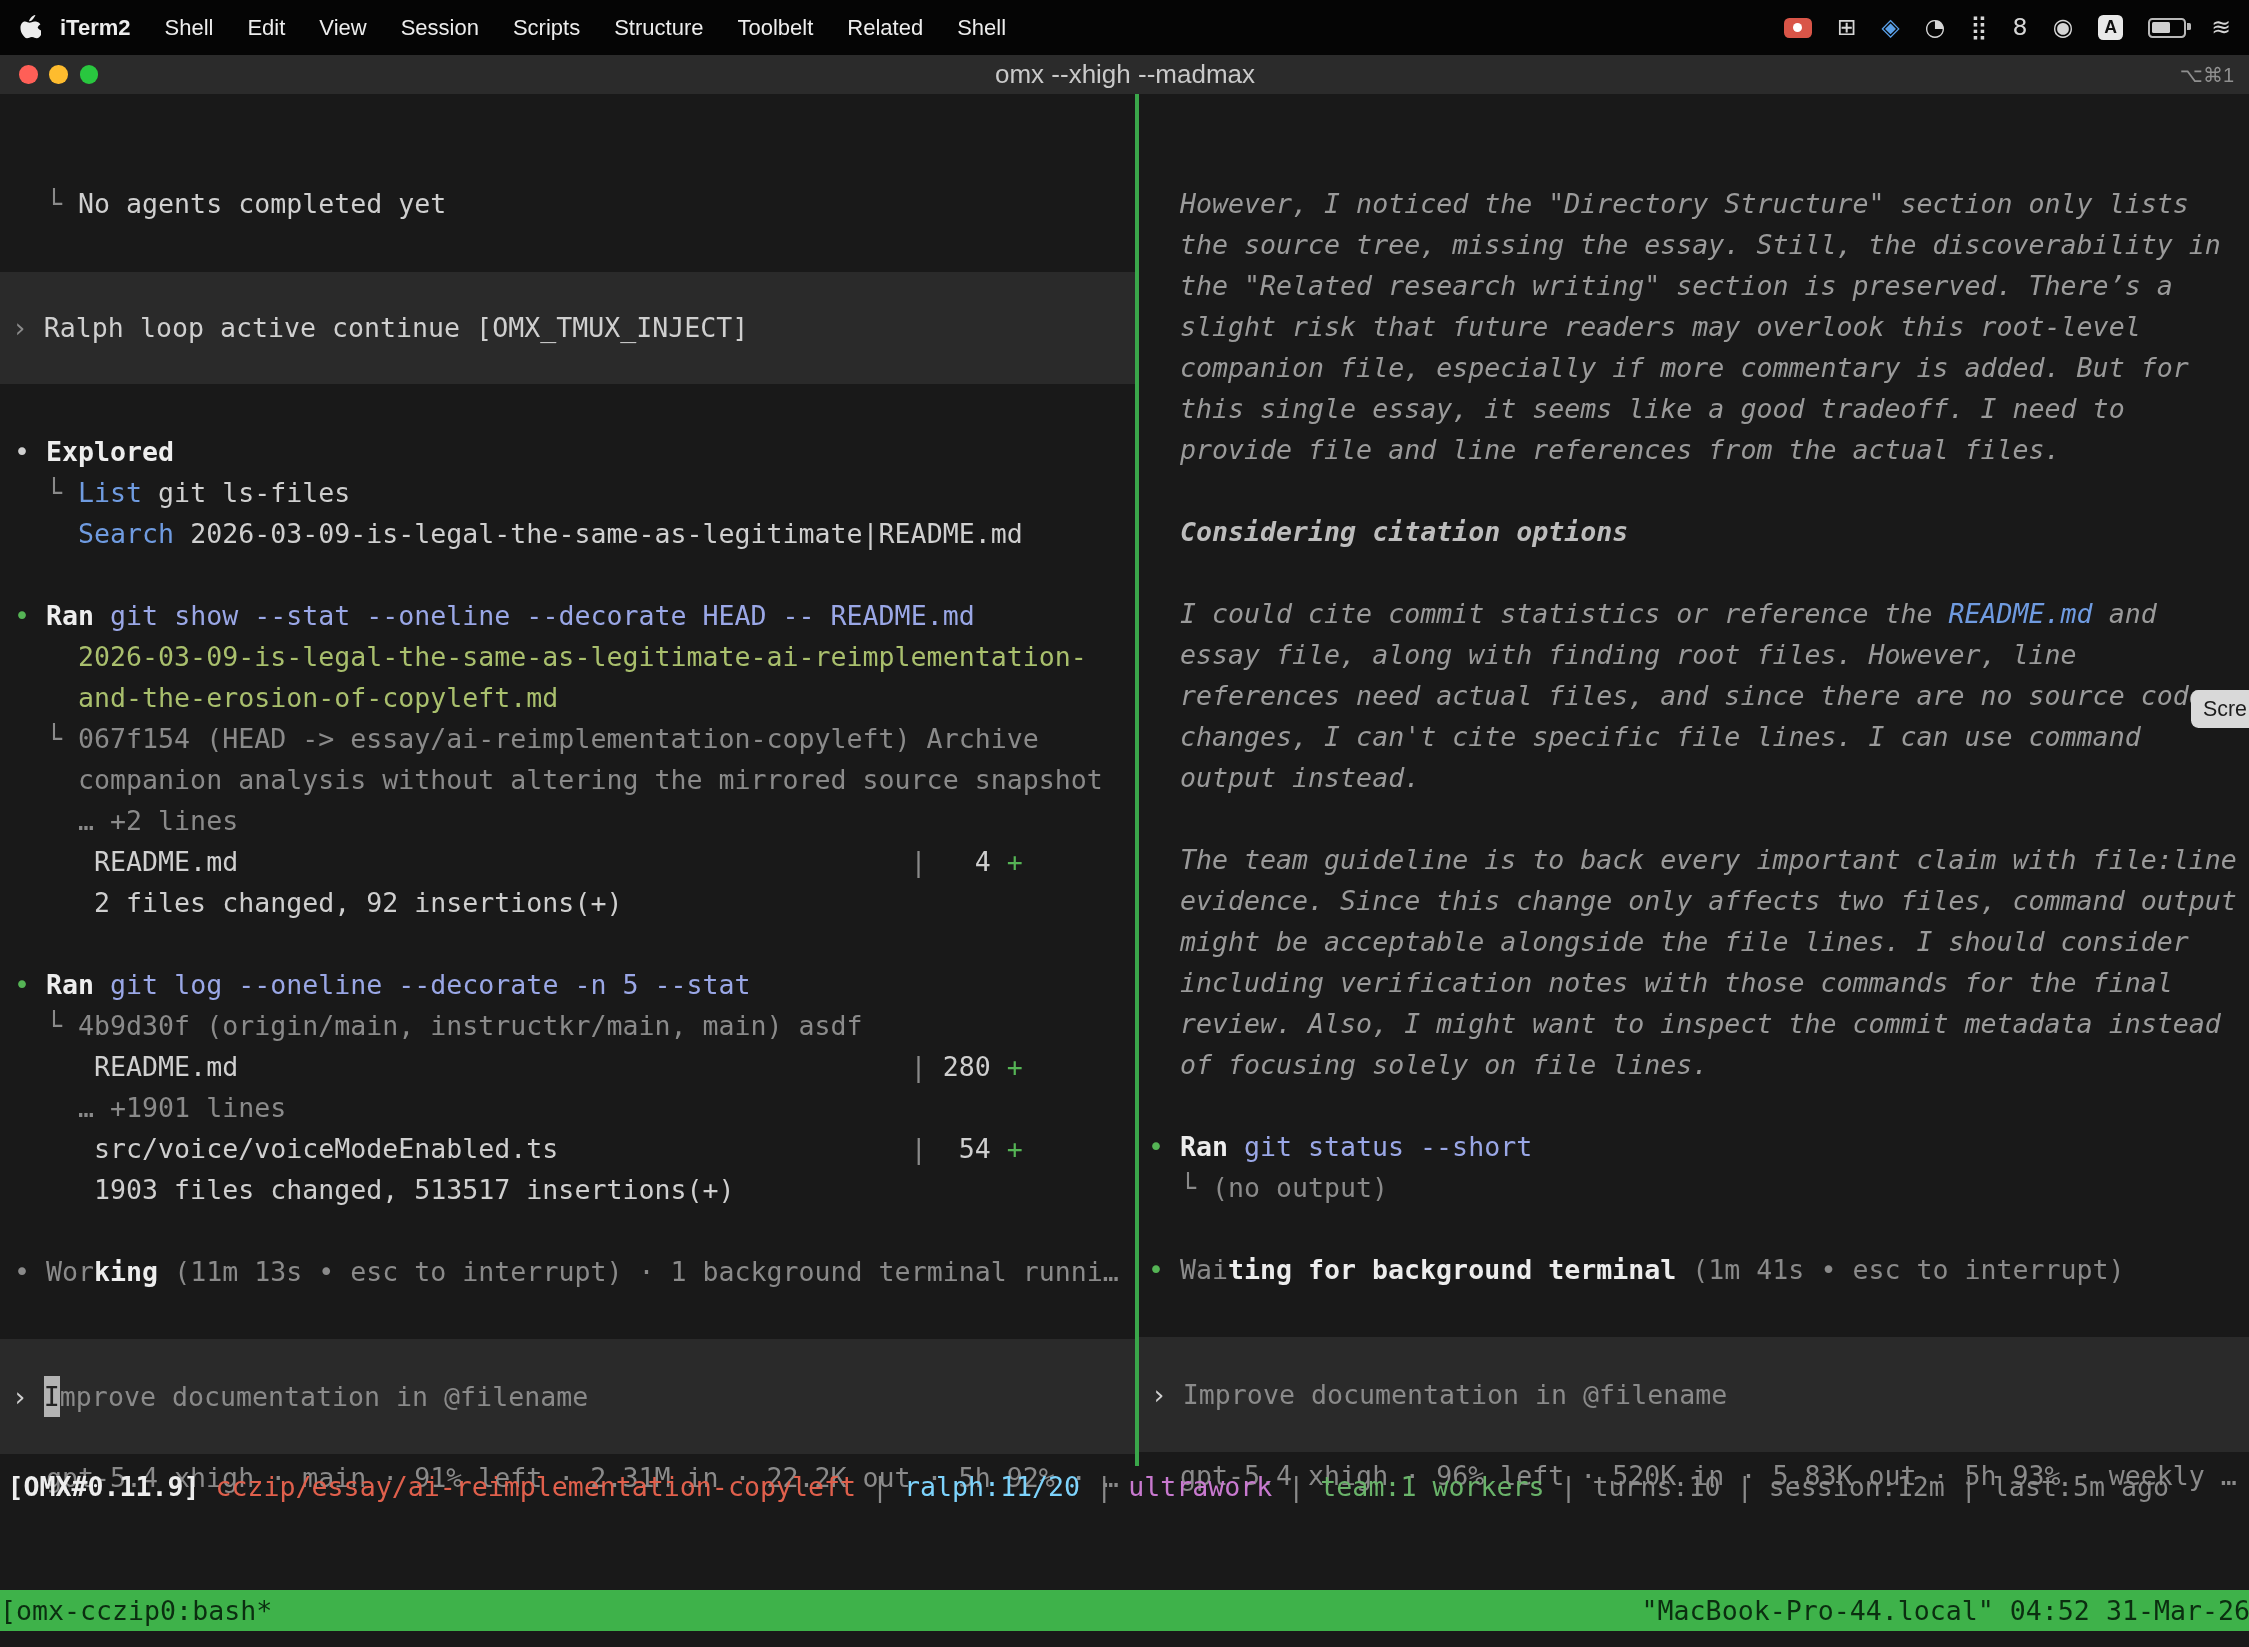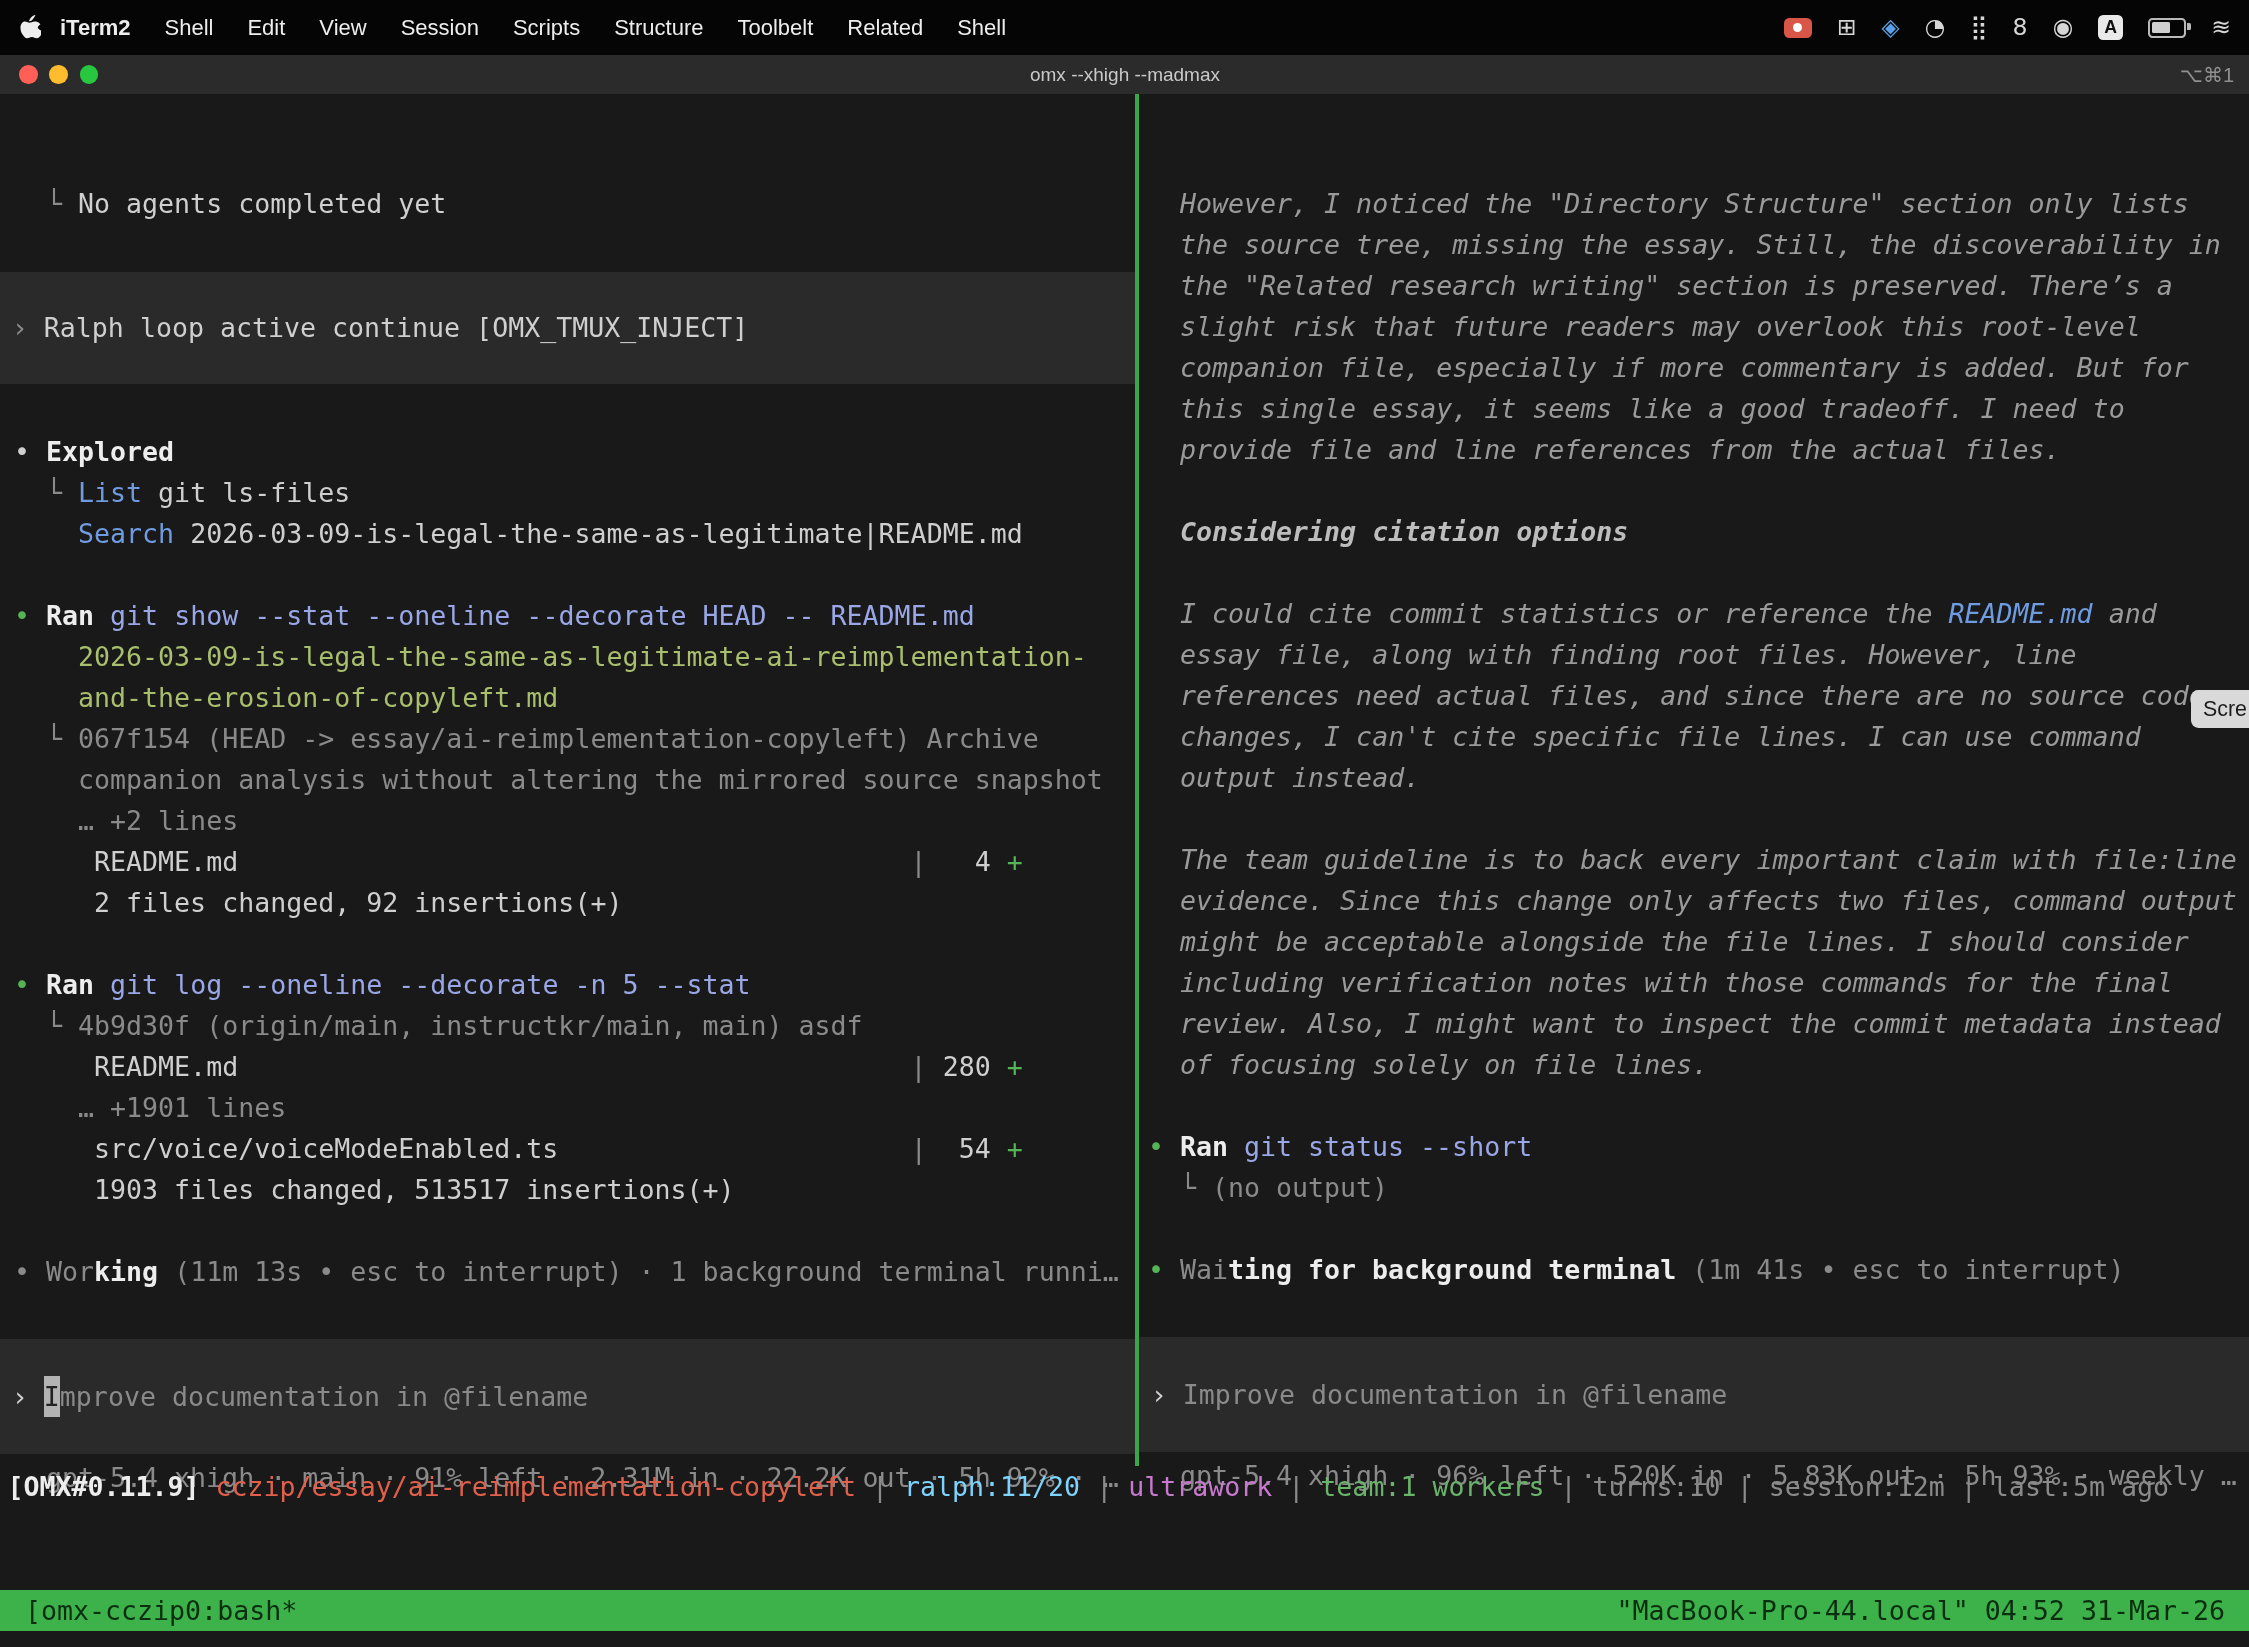--- a/index.html
+++ b/index.html
@@ -25,21 +25,21 @@
   .batt-fill{position:absolute;left:2.2px;top:2.2px;bottom:2.2px;width:17.7px;background:#cfcfcf;border-radius:1.5px;}
   .batt-tip{position:absolute;right:-6.6px;top:3px;width:3.7px;height:7.4px;background:#b9b9b9;border-radius:0 1.5px 1.5px 0;}
 
   
   #title-bar{position:absolute;top:55px;left:0;right:0;height:40px;background:#2b2b2b;
              border-bottom:0.7px solid #0a0a0a;display:flex;align-items:center;box-sizing:border-box;}
   .tl{width:18.5px;height:18.5px;border-radius:50%;margin-left:11.8px;flex:0 0 auto;}
   .tl.red{background:#ff5f57;margin-left:19px;}
   .tl.yellow{background:#febc2e;}
   .tl.green{background:#29c73f;}
-  #window-title{position:absolute;left:0;right:0;text-align:center;color:#c9c9c9;font-size:19px;pointer-events:none;}
+  #window-title{position:absolute;left:0;right:0;text-align:center;color:#c9c9c9;font-size:26px;pointer-events:none;}
   #shortcut-hint{position:absolute;right:16px;color:#909090;font-size:20px;}
 
   
   #term{position:absolute;top:94px;left:0;right:0;bottom:0;
         font-family:"DejaVu Sans Mono","Liberation Mono",monospace;
         font-size:26.6px;line-height:41px;white-space:pre;}
   .pane{position:absolute;top:0;bottom:0;overflow:hidden;background:#191919;}
   #left-pane{left:0;width:1246px;}
   #right-pane{left:1139px;right:0;}
   #left-lines,#right-lines{padding-top:6.6px;}
@@ -51,21 +51,21 @@
   .tuibox{background:#2a2a2a;display:flex;align-items:center;padding-left:11.8px;box-sizing:border-box;}
   #divider{position:absolute;left:1135px;top:0;width:3.7px;height:1372px;background:#3aa64a;}
   #omx-line{position:absolute;top:1372px;left:7.4px;height:41px;}
 
   #tooltip{position:absolute;top:596px;right:0;height:38px;background:#d9d9d9;color:#1c1c1c;
            border-radius:7.4px 0 0 7.4px;display:flex;align-items:center;
            padding:0 3px 0 11.8px;font-family:"Liberation Sans",sans-serif;font-size:21.4px;white-space:nowrap;}
 
   #tmux-bar{position:absolute;top:1496px;left:0;right:0;height:41px;background:#3eb24a;color:#0b2e10;
             display:flex;align-items:center;justify-content:space-between;
-            padding:0 25px;box-sizing:border-box;}
+            padding:0 0;box-sizing:border-box;}
 
   
   .c-w{color:#cfcfcf;}
   .c-wb{color:#ededed;font-weight:bold;}
   .c-g{color:#8a8a8a;}
   .c-gi{color:#9a9a9a;font-style:italic;}
   .c-gbi{color:#bdbdbd;font-style:italic;font-weight:bold;}
   .c-blue{color:#6f9be0;}
   .c-bluei{color:#6f9be0;font-style:italic;}
   .c-cmd{color:#9aa7e6;}

